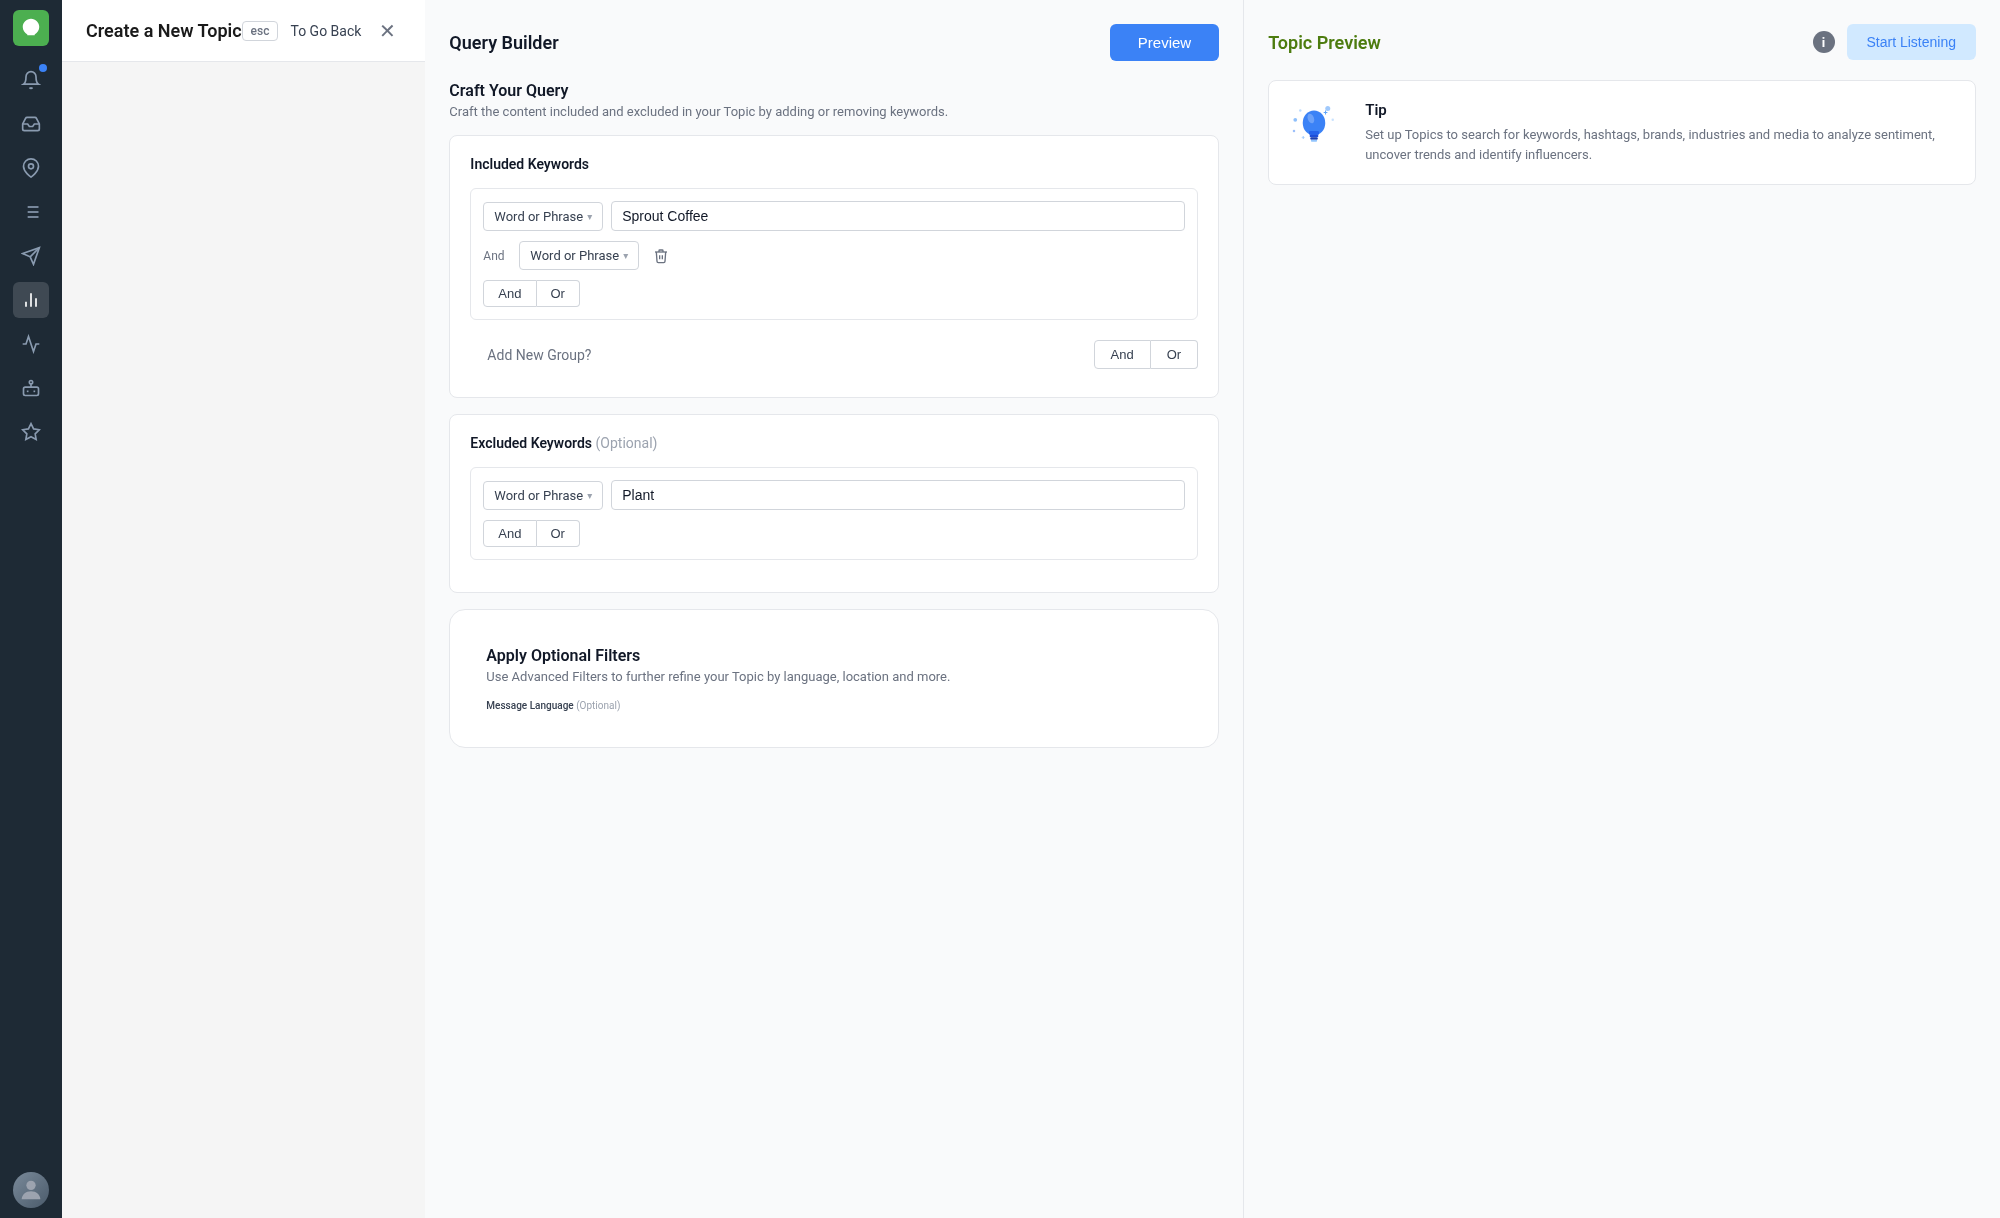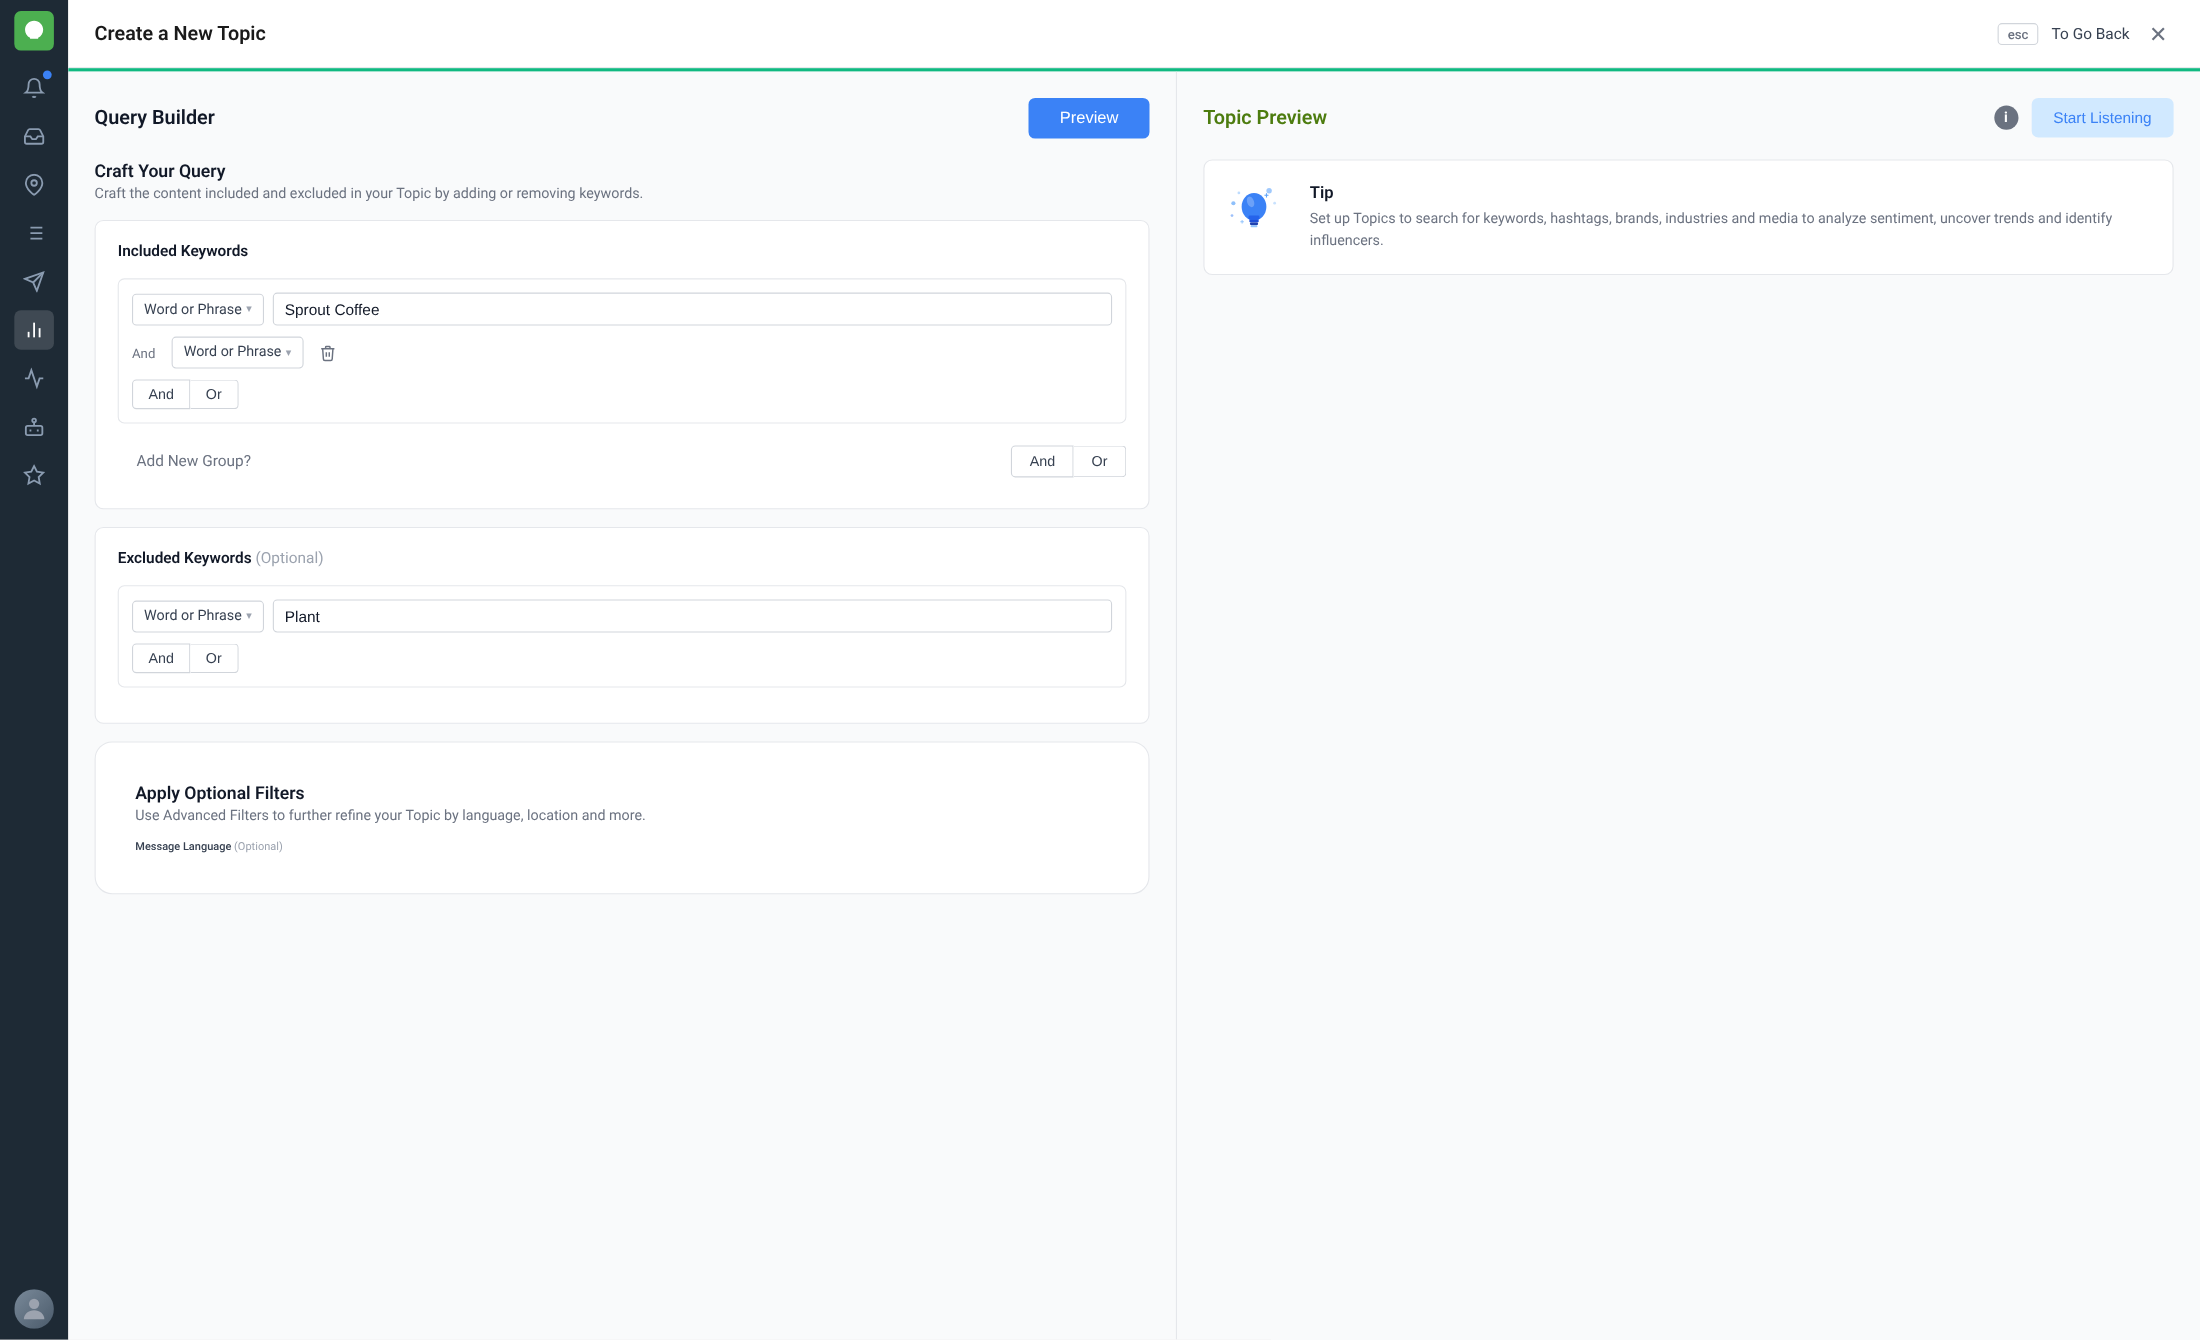--- a/index.html
+++ b/index.html
@@ -66,21 +66,21 @@
       align-items: center;
       justify-content: center;
       color: #ccc;
       font-size: 14px;
     }
 
     
     .main-content {
       flex: 1;
       display: flex;
-      flex-direction: column;
+      flex-direction: row;
       overflow: hidden;
     }
 
     
     .header {
       background: white;
       border-bottom: 1px solid #e5e7eb;
       padding: 0 24px;
       height: 62px;
       display: flex;

